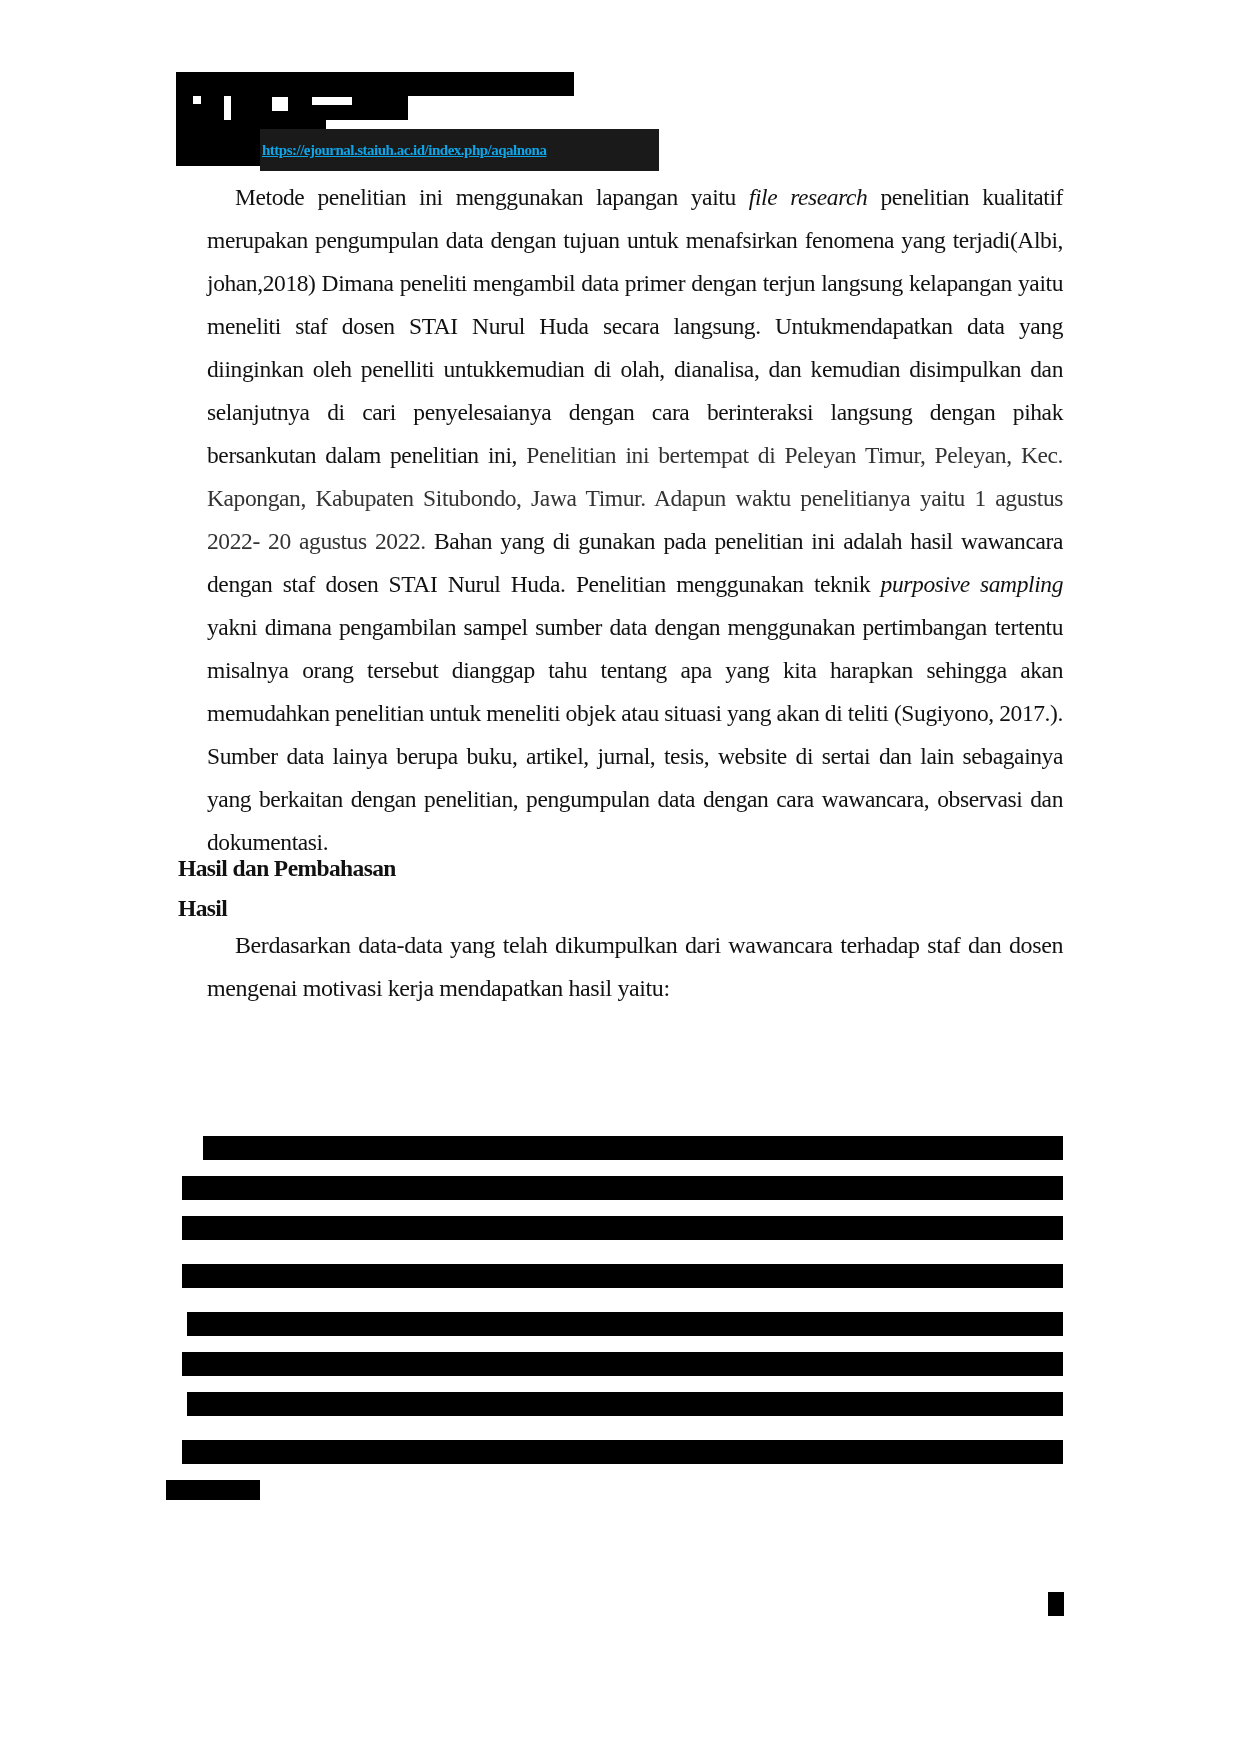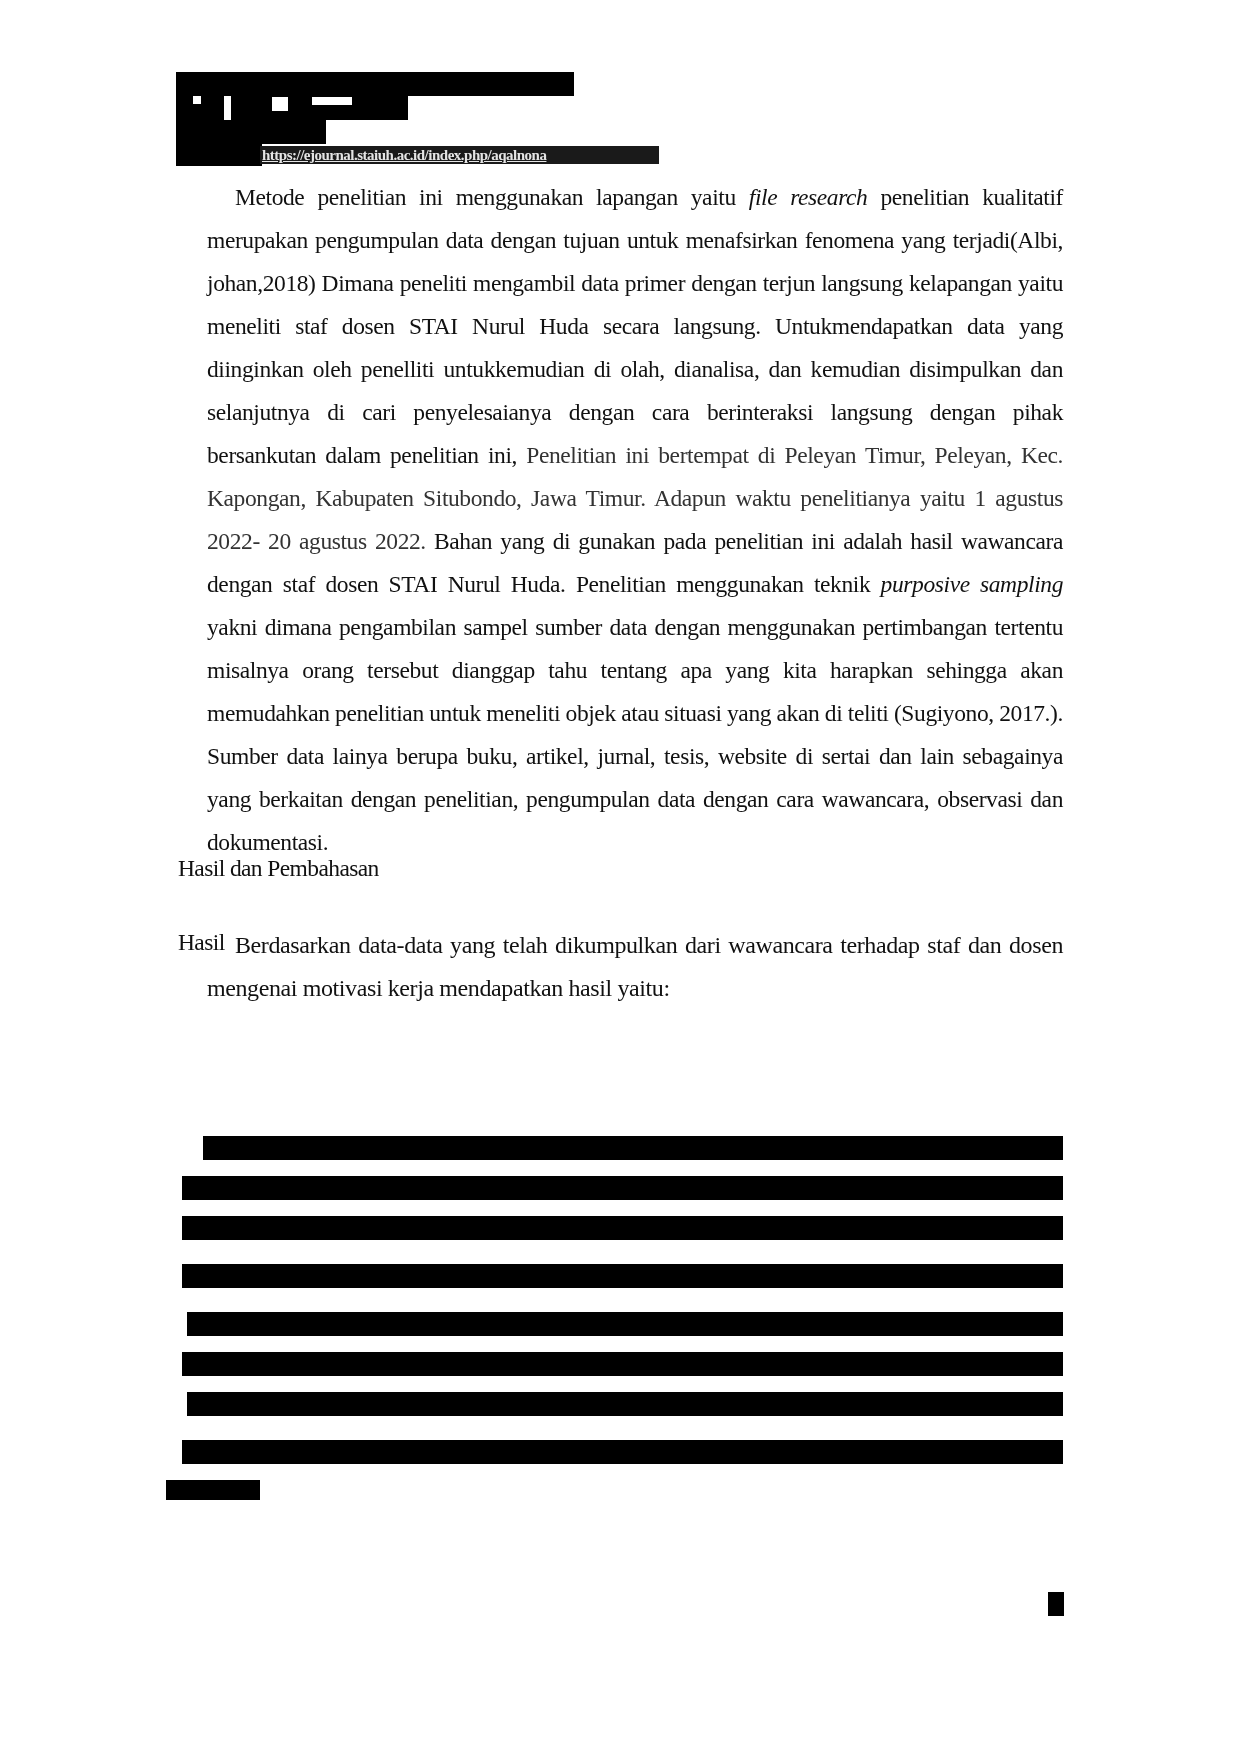--- a/index.html
+++ b/index.html
@@ -20,28 +20,28 @@
       left: 0; top: 0;
       width: 1240px; height: 1754px;
     }
     .redact {
       position: absolute;
       background: #000;
     }
     .header-link {
       position: absolute;
       left: 260px;
-      top: 146px;
+      top: 129px;
       font-family: "Liberation Serif", serif;
       font-size: 15px;
       font-weight: bold;
-      color: #e5e5e5;
+      color: #0ea5e9;
       text-decoration: underline;
       background: #1a1a1a;
-      padding: 0 2px;
+      padding: 12px 2px;
       line-height: 18px;
       white-space: nowrap;
       letter-spacing: -0.5px;
       width: 395px;
       overflow: hidden;
     }
 
     .body-text {
       position: absolute;
       left: 207px;
@@ -56,21 +56,21 @@
       margin: 0;
       text-indent: 28px;
     }
     .para .muted { color: #333; }
     .para em { font-style: italic; }
 
     .heading {
       position: absolute;
       left: 178px;
       font-size: 23.5px;
-      font-weight: normal;
+      font-weight: bold;
       letter-spacing: -0.6px;
     }
 
     .para2 {
       position: absolute;
       left: 207px;
       top: 1040px;
       width: 856px;
       font-size: 24px;
       line-height: 43px;
@@ -115,21 +115,21 @@
     <a class="header-link">https://ejournal.staiuh.ac.id/index.php/aqalnona</a>
   </div>
 
   <div class="body-text">
     <p class="para">
       <span>Metode penelitian ini menggunakan lapangan yaitu </span><em>file research</em><span> penelitian kualitatif merupakan pengumpulan data dengan tujuan untuk menafsirkan fenomena yang terjadi(Albi, johan,2018) Dimana peneliti mengambil data primer dengan terjun langsung kelapangan yaitu meneliti staf dosen STAI Nurul Huda secara langsung. Untukmendapatkan data yang diinginkan oleh penelliti untukkemudian di olah, dianalisa, dan kemudian disimpulkan dan selanjutnya di cari penyelesaianya dengan cara berinteraksi langsung dengan pihak bersankutan dalam penelitian ini, </span><span class="muted">Penelitian ini bertempat di Peleyan Timur, Peleyan, Kec. Kapongan, Kabupaten Situbondo, Jawa Timur. Adapun waktu penelitianya yaitu 1 agustus 2022- 20 agustus 2022.</span><span> Bahan yang di gunakan pada penelitian ini adalah hasil wawancara dengan staf dosen STAI Nurul Huda. Penelitian menggunakan teknik </span><em>purposive sampling</em><span> yakni dimana pengambilan sampel sumber data dengan menggunakan pertimbangan tertentu misalnya orang tersebut dianggap tahu tentang apa yang kita harapkan sehingga akan memudahkan penelitian untuk meneliti objek atau situasi yang akan di teliti (Sugiyono, 2017.). Sumber data lainya berupa buku, artikel, jurnal, tesis, website di sertai dan lain sebagainya yang berkaitan dengan penelitian, pengumpulan data dengan cara wawancara, observasi dan dokumentasi.</span>
     </p>
   </div>
 
   <div class="heading" style="top:855px;">Hasil dan Pembahasan</div>
-  <div class="heading" style="top:929px;">Hasil</div>
+  <div class="heading" style="top:895px;">Hasil</div>
 
   <p class="para2" style="top:924px;">Berdasarkan data-data yang telah dikumpulkan dari wawancara terhadap staf dan dosen mengenai motivasi kerja mendapatkan hasil yaitu:</p>
 
   <div class="redacted-para">
     <div class="rline" style="left:203px; top:1136px; width:860px;"></div>
     <div class="rline" style="left:182px; top:1176px; width:881px;"></div>
     <div class="rline" style="left:182px; top:1216px; width:881px;"></div>
     <div class="rline" style="left:182px; top:1264px; width:881px;"></div>
     <div class="rline" style="left:187px; top:1312px; width:876px;"></div>
     <div class="rline" style="left:182px; top:1352px; width:881px;"></div>

